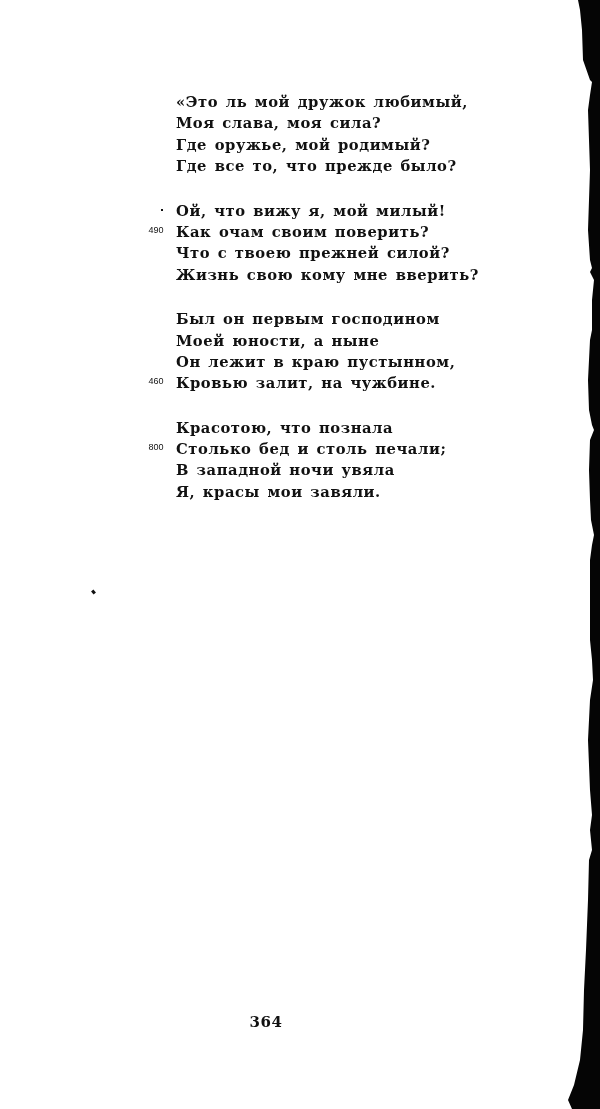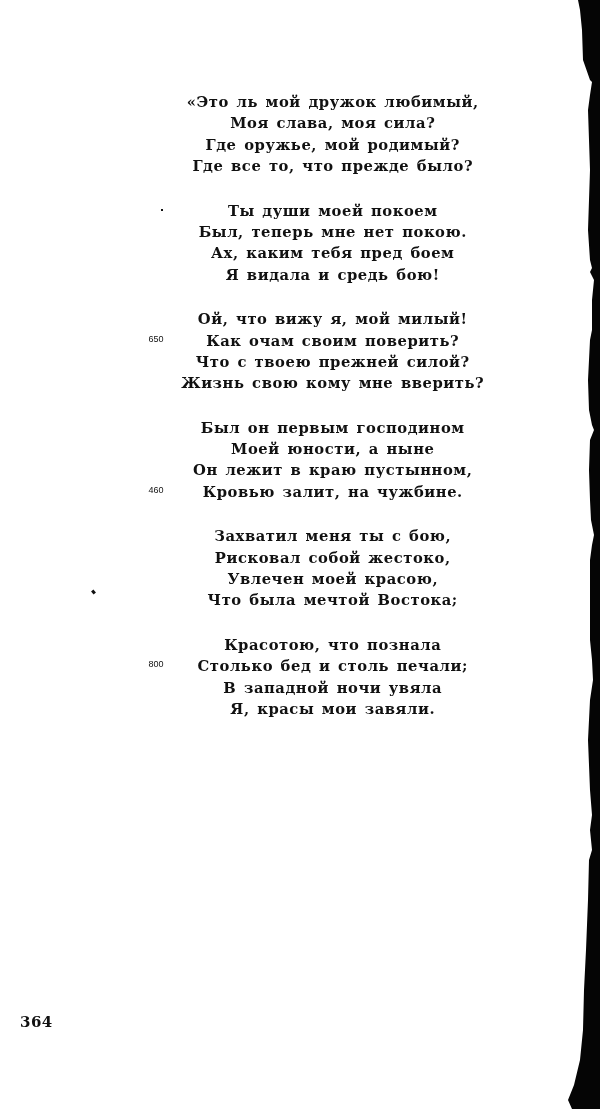--- a/index.html
+++ b/index.html
@@ -30,21 +30,20 @@
       pointer-events: none;
     }
     .poem {
       position: absolute;
       left: 176px;
       top: 91px;
       width: 330px;
     }
     .stanza {
       margin: 0 0 23px 0;
-      text-align: center;
     }
     .line {
       position: relative;
       font-size: 15.5px;
       line-height: 21.4px;
       height: 21.4px;
       white-space: nowrap;
       letter-spacing: 0.6px;
       word-spacing: 2px;
       font-weight: bold;
@@ -60,20 +59,21 @@
       line-height: 18px;
       font-weight: normal;
       letter-spacing: 0;
       color: #111111;
     }
     .page-number {
       position: absolute;
       left: 0;
       width: 512px;
       top: 1013px;
+      text-align: center;
       font-size: 15px;
       font-weight: bold;
       letter-spacing: 0.5px;
       padding-left: 20px;
       box-sizing: border-box;
     }
     .speck {
       position: absolute;
       background: #111;
     }
@@ -84,49 +84,37 @@
 <div class="page">
 
   <div class="poem">
     <div class="stanza">
       <div class="line"><span>«Это ль мой дружок любимый,</span></div>
       <div class="line"><span>Моя слава, моя сила?</span></div>
       <div class="line"><span>Где оружье, мой родимый?</span></div>
       <div class="line"><span>Где все то, что прежде было?</span></div>
     </div>
 
-    <div class="stanza">
-      <div class="line"><span>Ты души моей покоем</span></div>
-      <div class="line"><span>Был, теперь мне нет покою.</span></div>
-      <div class="line"><span>Ах, каким тебя пред боем</span></div>
-      <div class="line"><span>Я видала и средь бою!</span></div>
-    </div>
 
     <div class="stanza">
       <div class="line"><span>Ой, что вижу я, мой милый!</span></div>
-      <div class="line"><span class="line-number">650</span><span>Как очам своим поверить?</span></div>
+      <div class="line"><span class="line-number">490</span><span>Как очам своим поверить?</span></div>
       <div class="line"><span>Что с твоею прежней силой?</span></div>
       <div class="line"><span>Жизнь свою кому мне вверить?</span></div>
     </div>
 
 
     <div class="stanza">
       <div class="line"><span>Был он первым господином</span></div>
       <div class="line"><span>Моей юности, а ныне</span></div>
       <div class="line"><span>Он лежит в краю пустынном,</span></div>
       <div class="line"><span class="line-number">460</span><span>Кровью залит, на чужбине.</span></div>
     </div>
 
 
-    <div class="stanza">
-      <div class="line"><span>Захватил меня ты с бою,</span></div>
-      <div class="line"><span>Рисковал собой жестоко,</span></div>
-      <div class="line"><span>Увлечен моей красою,</span></div>
-      <div class="line"><span>Что была мечтой Востока;</span></div>
-    </div>
 
     <div class="stanza">
       <div class="line"><span>Красотою, что познала</span></div>
       <div class="line"><span class="line-number">800</span><span>Столько бед и столь печали;</span></div>
       <div class="line"><span>В западной ночи увяла</span></div>
       <div class="line"><span>Я, красы мои завяли.</span></div>
     </div>
 
   </div>
 

